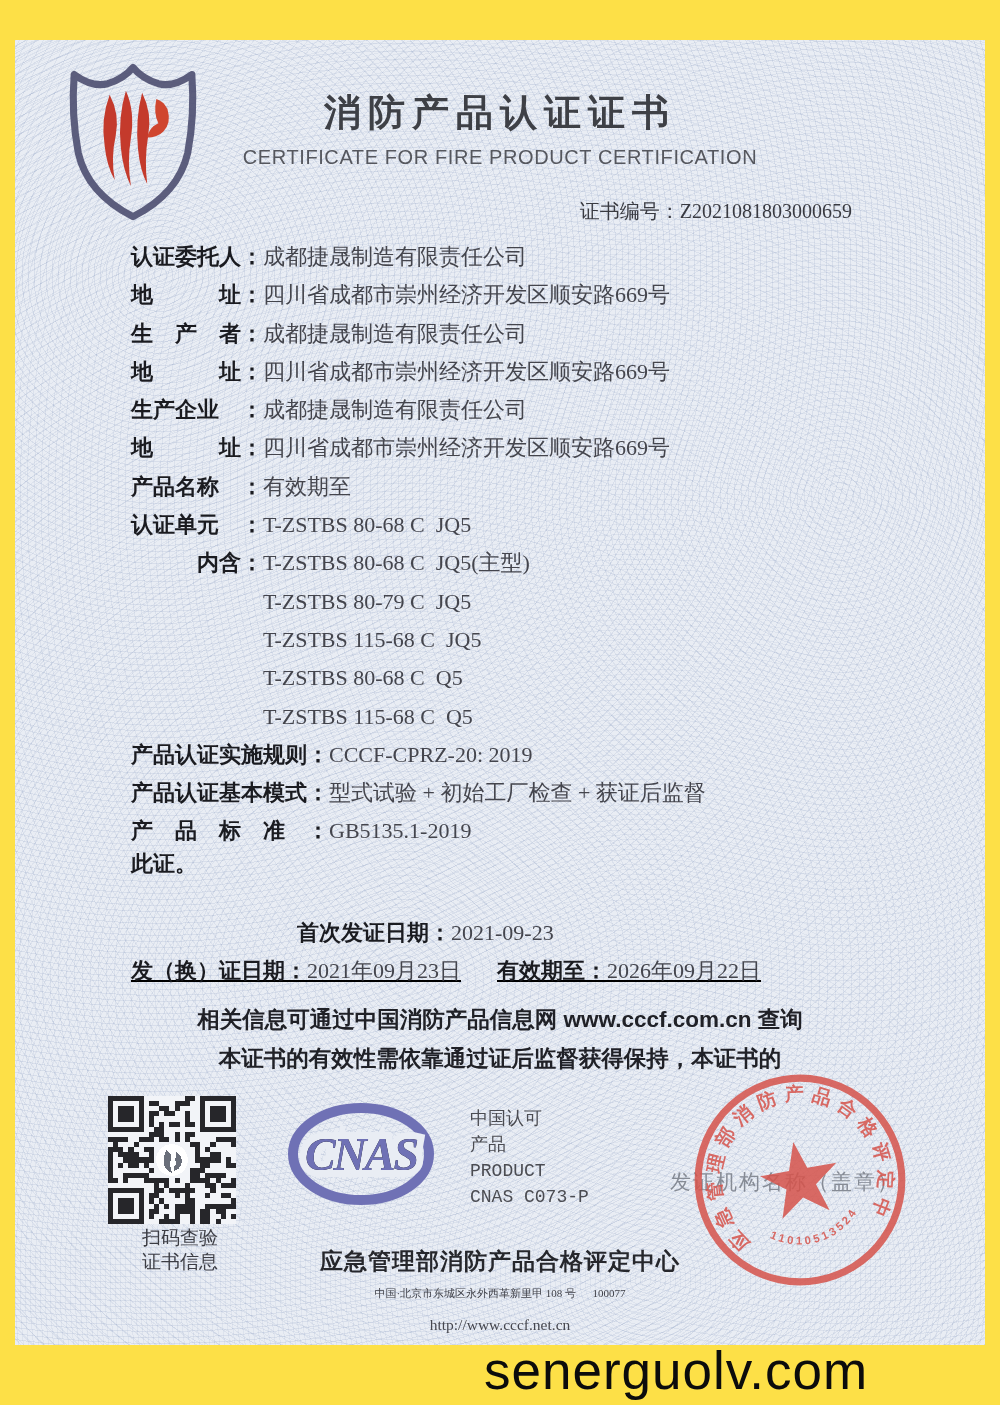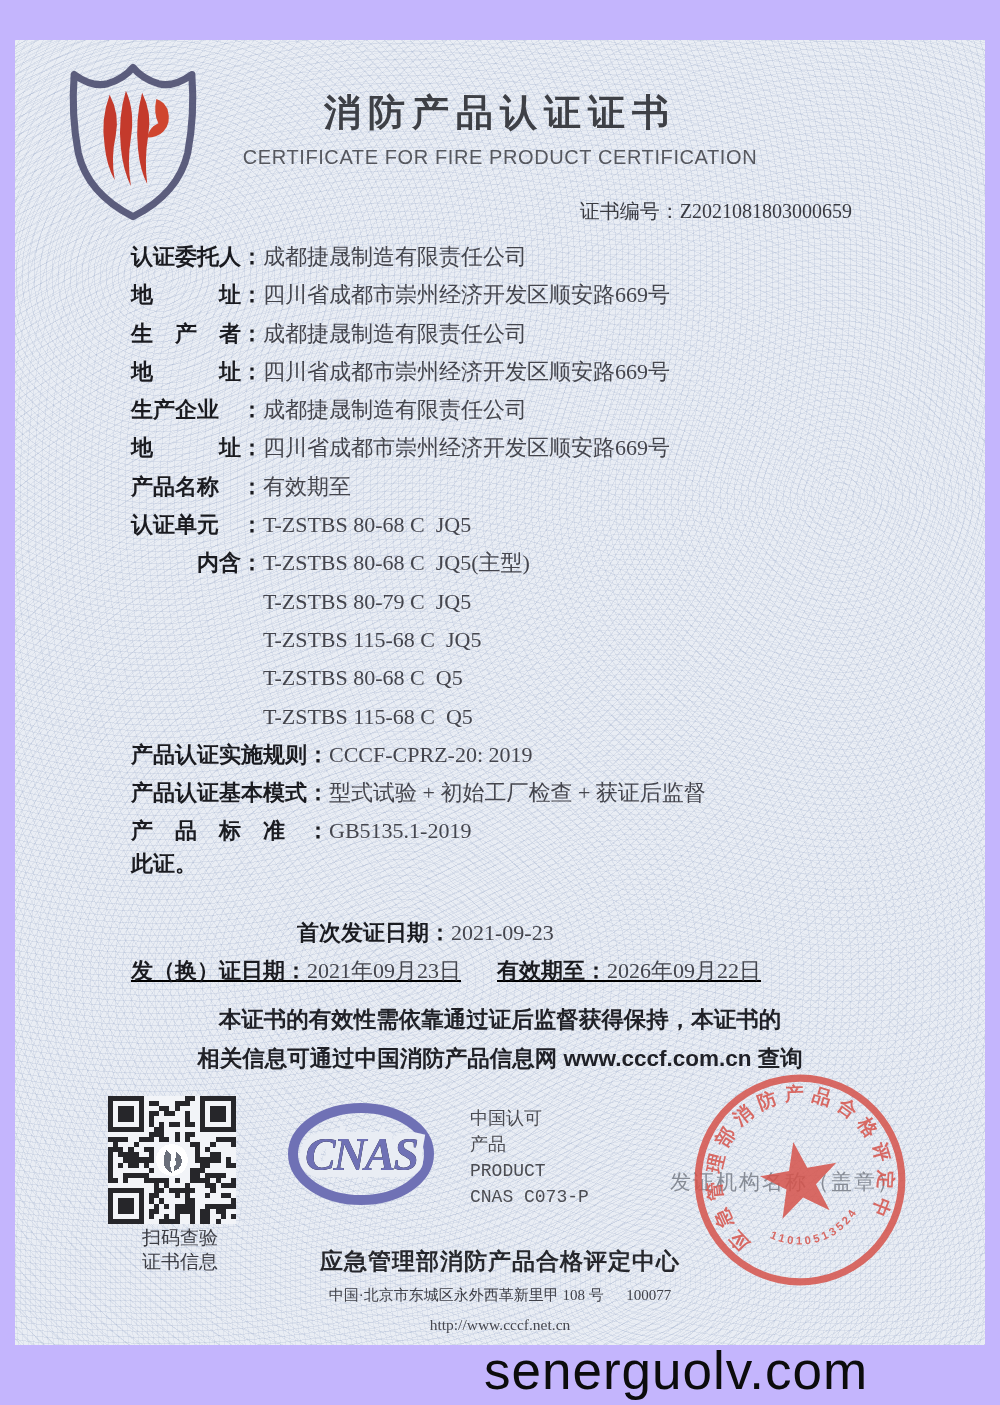--- a/index.html
+++ b/index.html
@@ -1,16 +1,16 @@
 <!DOCTYPE html>
 <html style="--paper-blue: #e9edf4; --label-black: #1a1b20; --value-gray: #44454d; --stamp-red: #d6534b; --cnas-purple: #6f71b5; --shield-navy: #4c4e70; --flame-red: #c43a2c;"><head>
 <meta charset="utf-8">
 <style>
   html,body{margin:0;padding:0;background:#ffffff;}
-  .page{position:relative;width:1000px;height:1405px;background:#c4b5fd;overflow:hidden;
+  .page{position:relative;width:1000px;height:1405px;background:#fde047;overflow:hidden;
         font-family:"Liberation Sans","DejaVu Sans",sans-serif;}
   .cert{position:absolute;left:15px;top:40px;width:970px;height:1305px;
         background-color:#e9edf4;
         background-image:
           repeating-radial-gradient(circle at 15% 18%, rgba(125,145,185,.16) 0 1px, transparent 1px 6px),
           repeating-radial-gradient(circle at 85% 35%, rgba(125,145,185,.13) 0 1px, transparent 1px 7px),
           repeating-radial-gradient(circle at 40% 72%, rgba(125,145,185,.13) 0 1px, transparent 1px 8px),
           repeating-radial-gradient(circle at 65% 95%, rgba(125,145,185,.11) 0 1px, transparent 1px 5px);}
   .logo{position:absolute;left:47px;top:16px;width:142px;height:168px;}
   .title{position:absolute;left:0;top:48px;width:100%;text-align:center;
@@ -41,21 +41,21 @@
   .cnas-logo{position:absolute;left:261px;top:1058px;width:170px;height:112px;}
   .cnas-text{position:absolute;left:455px;top:1066px;font-size:18px;line-height:26px;color:#4b4c52;font-family:Liberation Mono, monospace;}
   .issuer-label{position:absolute;left:655px;top:1128px;font-size:21px;letter-spacing:2px;
                 color:#84899399;color:#868b95;z-index:1;
                 font-family:"Liberation Serif","DejaVu Serif",serif;}
   .stamp{position:absolute;left:673px;top:1028px;width:224px;height:224px;z-index:2;
          transform:rotate(-10deg);opacity:.85;}
   .org-name{position:absolute;left:0;top:1206px;width:100%;text-align:center;
             font-size:23px;font-weight:bold;letter-spacing:1px;color:#26272c;}
   .org-addr{position:absolute;left:0;top:1246px;width:100%;text-align:center;
-            font-size:15px;color:#3f4048;white-space:pre;
+            font-size:11px;color:#3f4048;white-space:pre;
             font-family:"Liberation Serif","DejaVu Serif",serif;}
   .org-url{position:absolute;left:0;top:1276px;width:100%;text-align:center;
            font-size:15.5px;color:#45464e;
            font-family:"Liberation Serif","DejaVu Serif",serif;}
   .watermark{position:absolute;left:484px;top:1340px;font-size:53px;color:#0c0c0c;
              letter-spacing:1px;}
 </style>
 </head>
 <body>
 
@@ -97,22 +97,22 @@
 
     <div class="statement">
       <div>此证。</div>
     </div>
 
     <div class="daterow date-first"><span class="dlabel">首次发证日期：</span><span class="dvalue">2021-09-23</span></div>
 
     <div class="daterow date-issue"><span class="dlabel">发（换）证日期：</span><span class="dvalue">2021年09月23日</span><span class="gap"></span><span class="dlabel">有效期至：</span><span class="dvalue">2026年09月22日</span></div>
 
     <div class="notice">
+      <div>相关信息可通过中国消防产品信息网 www.cccf.com.cn 查询</div>
       <div>本证书的有效性需依靠通过证后监督获得保持，本证书的</div>
-      <div>相关信息可通过中国消防产品信息网 www.cccf.com.cn 查询</div>
     </div>
 
     <svg class="qr" viewBox="0 0 25 25" shape-rendering="crispEdges">
       <rect x="0" y="0" width="25" height="25" fill="#f2f4f8"></rect>
       <g id="qr-modules" fill="#26262a">
           <rect x="0" y="0" width="7" height="7"></rect>
           <rect x="1" y="1" width="5" height="5" fill="#f2f4f8"></rect>
           <rect x="2" y="2" width="3" height="3"></rect>
           <rect x="18" y="0" width="7" height="7"></rect>
           <rect x="19" y="1" width="5" height="5" fill="#f2f4f8"></rect>

